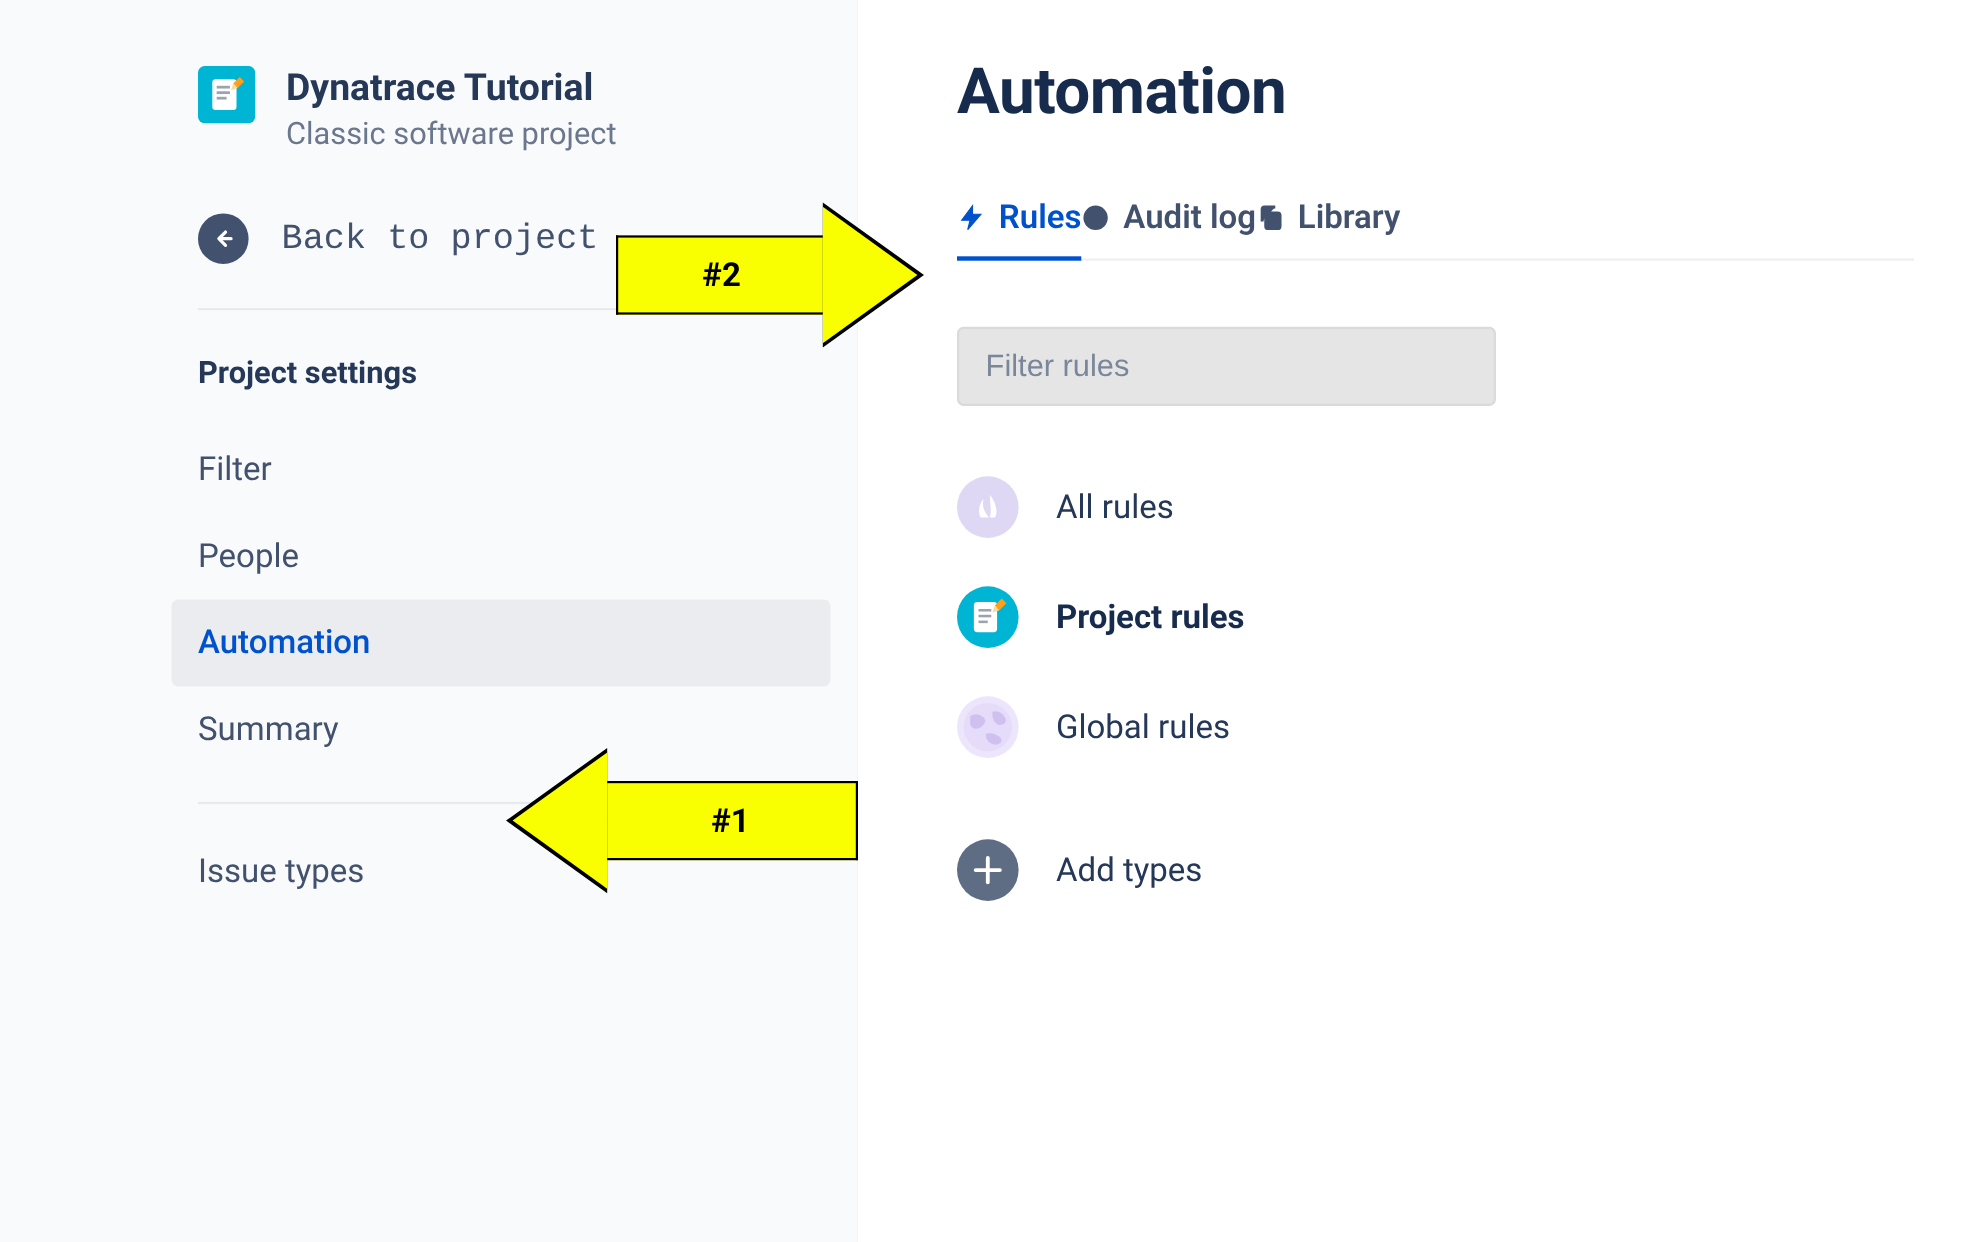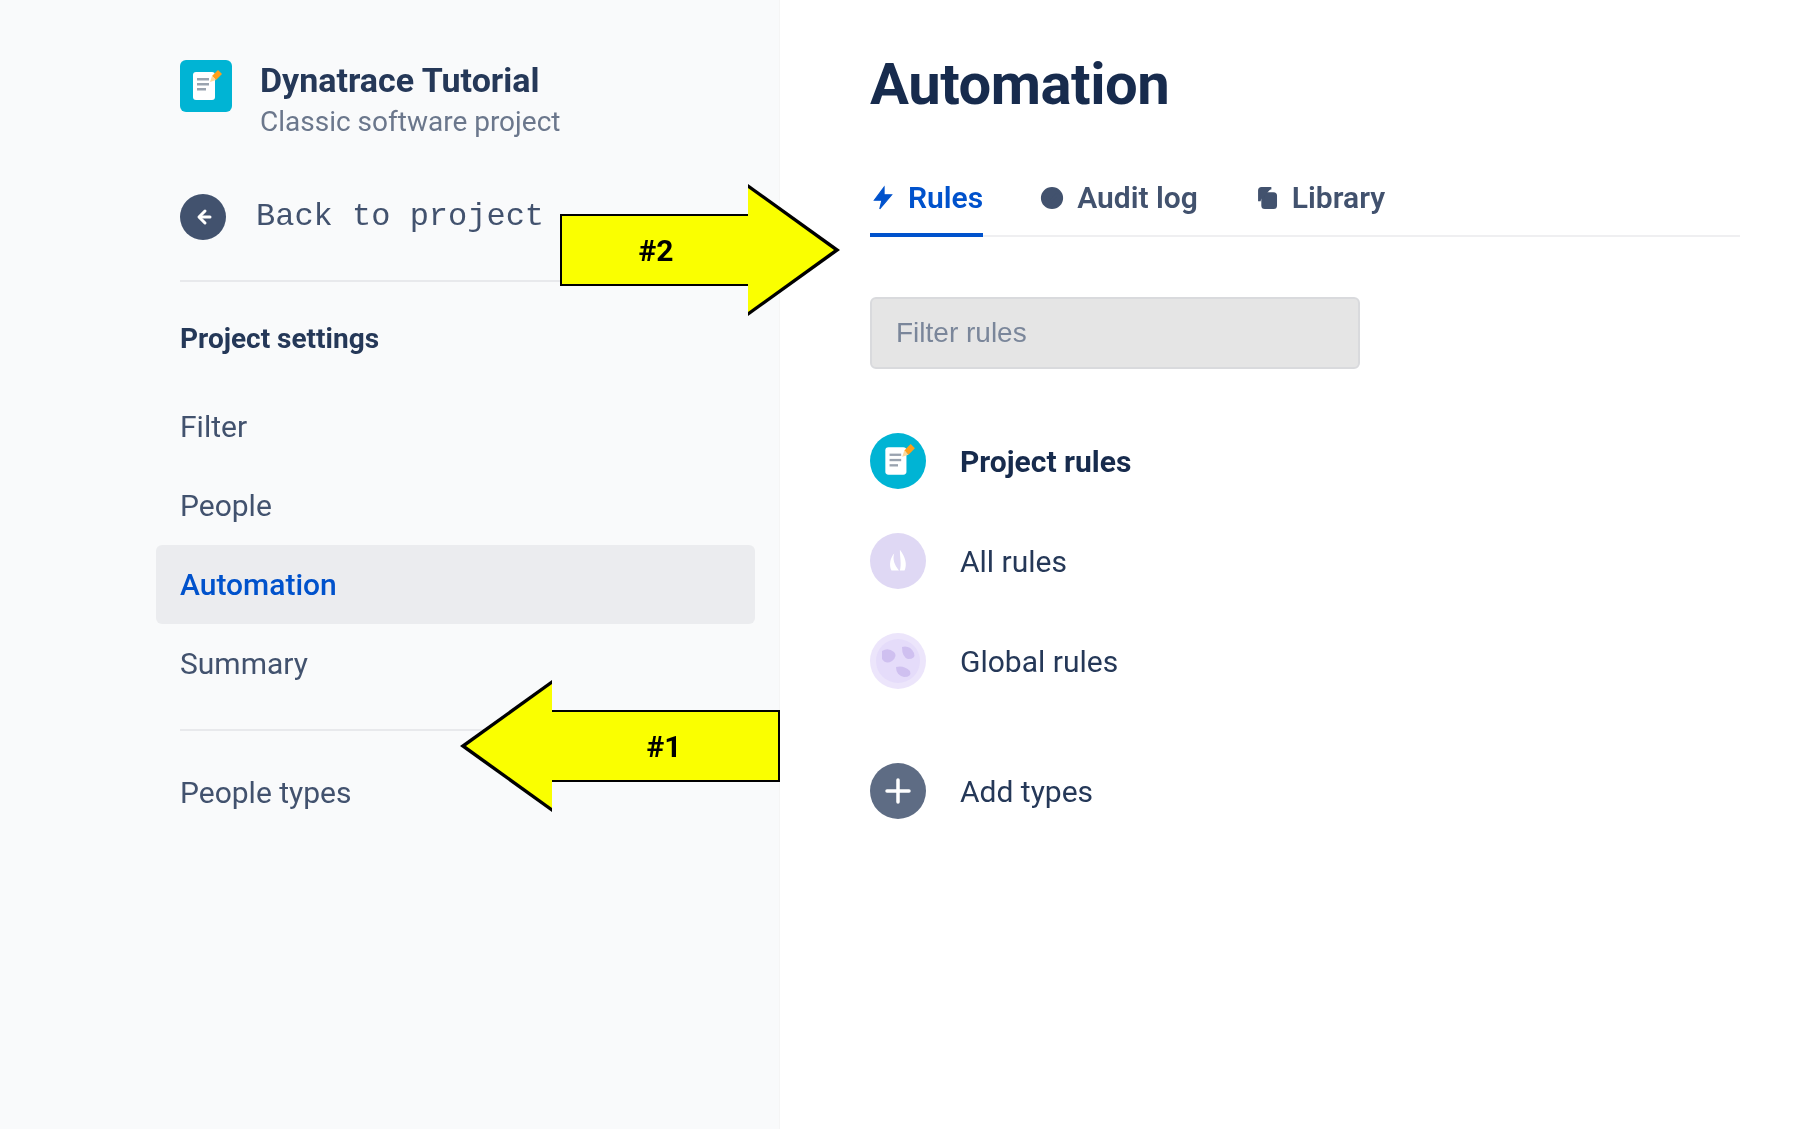--- a/index.html
+++ b/index.html
@@ -47,21 +47,21 @@
     margin-left: -24px;
     margin-right: 0;
     padding-left: 24px;
     color: #0052cc;
     font-weight: 500;
   }
   .nav-group { margin-left: 180px; margin-right: 24px; }
 
   .main { flex: 1; padding: 50px 60px 0 90px; position: relative; }
   .page-title { font-size: 58px; font-weight: 700; color: #172b4d; letter-spacing: -0.5px; margin-bottom: 62px; }
-  .tabs { display: flex; align-items: center; gap: 56px; border-bottom: 2px solid #efeff1; }
+  .tabs { display: flex; align-items: center; border-bottom: 2px solid #efeff1; }
   .tab {
     display: flex; align-items: center; gap: 12px;
     font-size: 30px; color: #42526e; font-weight: 600;
     padding-bottom: 18px; margin-bottom: -2px;
     cursor: pointer;
     border-bottom: 4px solid transparent;
   }
   .tab.active { color: #0052cc; border-bottom-color: #0052cc; }
   .tab .tab-icon { width: 26px; height: 26px; display: flex; align-items: center; }
   .tab.active .tab-icon svg { fill: #0052cc; stroke: #0052cc; }
@@ -197,21 +197,21 @@
     <div class="nav-group">
       <div class="nav-item">Filter</div>
       <div class="nav-item">People</div>
       <div class="nav-item selected-wrap">Automation</div>
       <div class="nav-item">Summary</div>
     </div>
 
     <div class="divider" style="margin-top:26px"></div>
 
     <div class="sidebar-inner">
-      <div class="nav-item" style="padding-top:4px">People types</div>
+      <div class="nav-item" style="padding-top:4px">Issue types</div>
     </div>
   </aside>
 
   <main class="main">
     <h1 class="page-title">Automation</h1>
 
     <div class="tabs">
       <div class="tab active">
         <span class="tab-icon">
           <svg viewBox="0 0 24 24">
@@ -238,45 +238,45 @@
         </span>
         <span>Library</span>
       </div>
     </div>
 
     <div class="filter-wrap">
       <input class="filter-input" type="text" placeholder="Filter rules" style="">
     </div>
 
     <div class="rule-list">
+      <div class="rule-item">
+        <div class="rule-icon atlassian">
+          <svg viewBox="0 0 32 32">
+              <path d="M12 8 C10 14 12 20 17 26 L9 26 C6 20 8 12 12 8 Z" fill="#fff"></path>
+              <path d="M18 4 C24 12 26 20 23 26 L18 26 C20 20 18 12 18 4 Z" fill="#fff"></path>
+            </svg>
+        </div>
+        <div class="rule-label">All rules</div>
+      </div>
+
       <div class="rule-item">
         <div class="rule-icon project">
           <svg viewBox="0 0 36 36">
             <rect x="6" y="5" width="20" height="26" rx="3" fill="#fff"></rect>
             <rect x="10" y="11" width="11" height="2.2" fill="#9aa3af"></rect>
             <rect x="10" y="16" width="11" height="2.2" fill="#9aa3af"></rect>
             <rect x="10" y="21" width="8" height="2.2" fill="#9aa3af"></rect>
             <path d="M24 8 L30 2 L34 6 L28 12 Z" fill="#ff9f1a"></path>
             <path d="M24 8 L28 12 L22 14 Z" fill="#ffd89a"></path>
           </svg>
         </div>
         <div class="rule-label bold">Project rules</div>
       </div>
 
       <div class="rule-item">
-        <div class="rule-icon atlassian">
-          <svg viewBox="0 0 32 32">
-              <path d="M12 8 C10 14 12 20 17 26 L9 26 C6 20 8 12 12 8 Z" fill="#fff"></path>
-              <path d="M18 4 C24 12 26 20 23 26 L18 26 C20 20 18 12 18 4 Z" fill="#fff"></path>
-            </svg>
-        </div>
-        <div class="rule-label">All rules</div>
-      </div>
-
-      <div class="rule-item">
         <div class="rule-icon globe">
           <svg viewBox="0 0 48 48">
             <circle cx="24" cy="24" r="22" fill="#e5dcfa"></circle>
             <path d="M8 14 Q14 10 20 15 Q24 19 18 24 Q12 28 8 22 Z" fill="#cfc0f0"></path>
             <path d="M28 10 Q36 8 40 16 Q42 22 34 22 Q28 20 28 10 Z" fill="#cfc0f0"></path>
             <path d="M22 30 Q30 28 36 34 Q38 40 30 40 Q22 38 22 30 Z" fill="#cfc0f0"></path>
           </svg>
         </div>
         <div class="rule-label">Global rules</div>
       </div>

